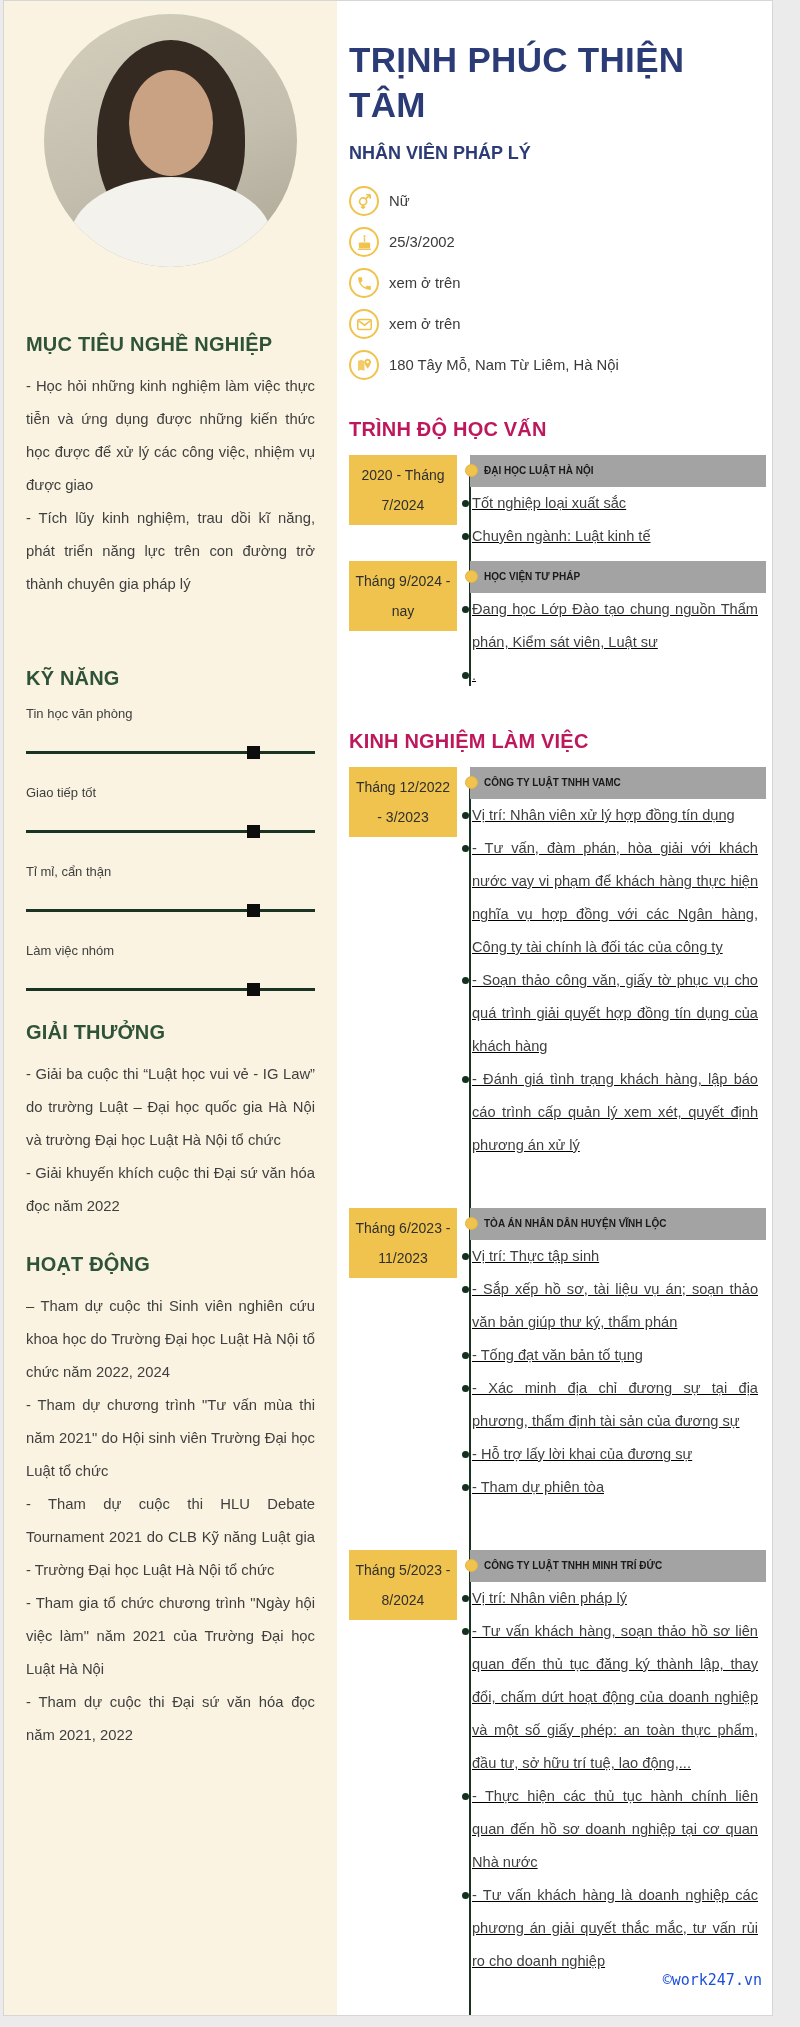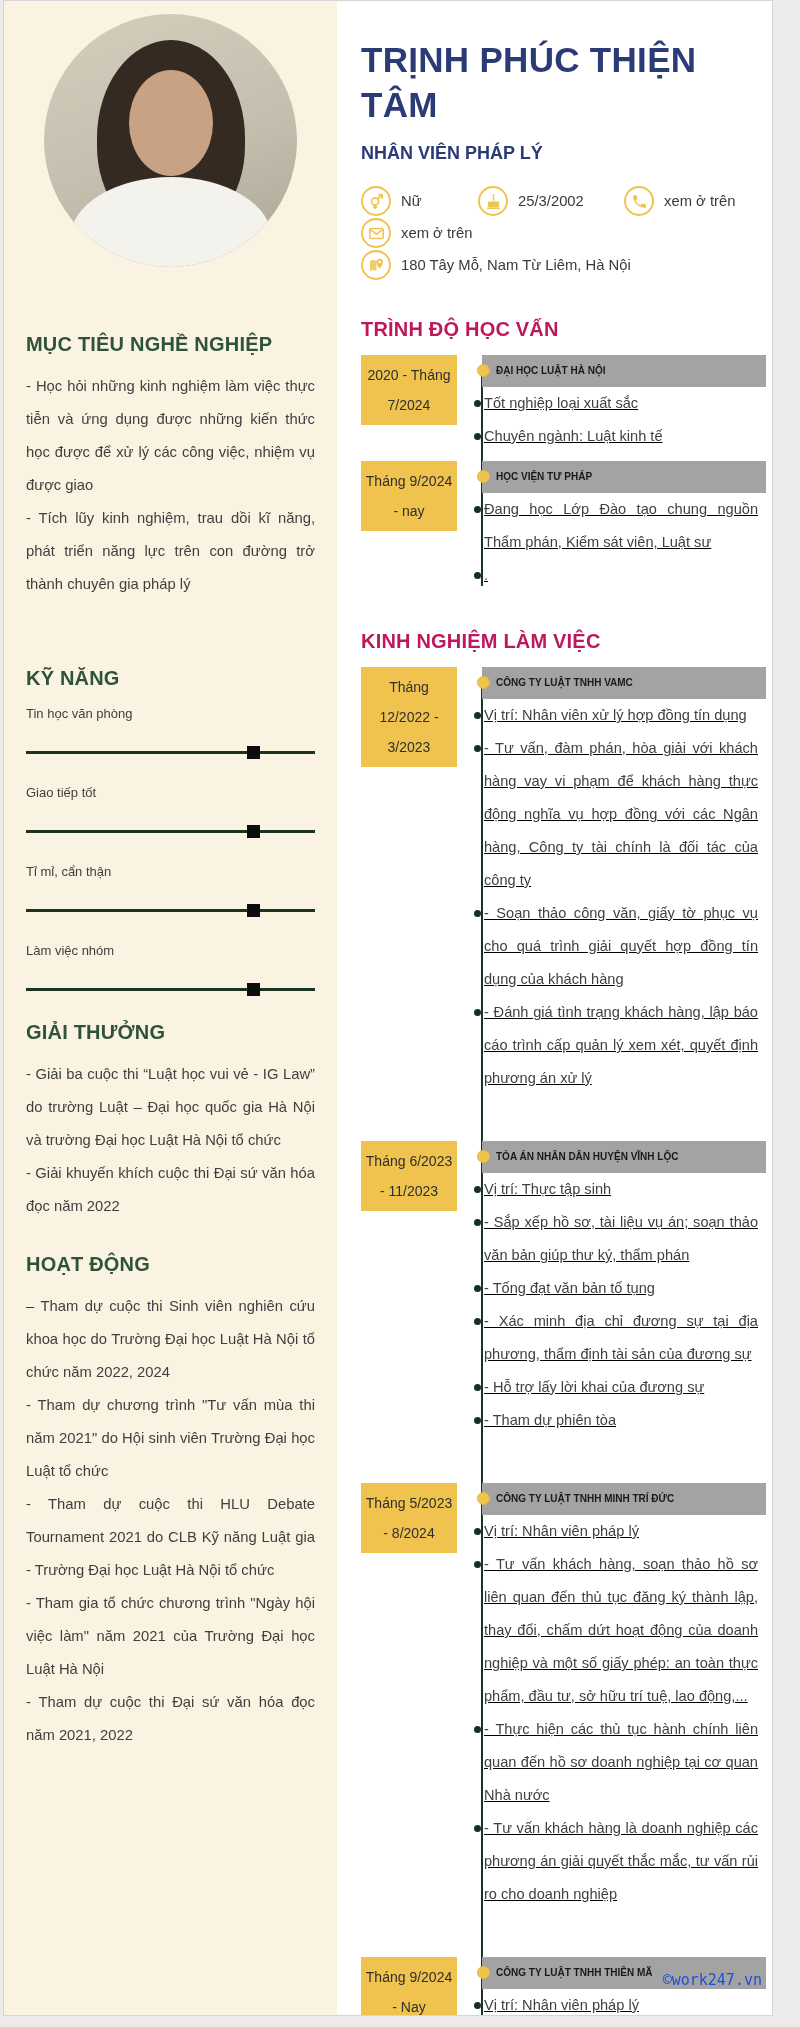--- a/index.html
+++ b/index.html
@@ -35,28 +35,28 @@
   .side-par, .side-item{
     font-size:14.8px;line-height:33px;color:#3f3f3f;text-align:justify;
     margin:0;
   }
   
   .skill{margin-bottom:29px;}
   .skill-label{font-size:13px;color:#3f3f3f;line-height:20px;}
   .skill-bar{position:relative;height:3px;background:#1b3322;margin-top:27px;}
   .skill-marker{position:absolute;top:-5px;width:13px;height:13px;background:#0d0d0d;}
   
-  main{flex:1;padding:28px 6px 0 24px;box-sizing:border-box;position:relative;}
+  main{flex:1;padding:28px 6px 0 12px;box-sizing:border-box;position:relative;}
   h1{
     color:#2B3B76;font-size:35px;line-height:45px;font-weight:bold;
     margin:8px 0 16px 0;letter-spacing:.3px;
   }
   .job-title{color:#2B3B76;font-size:18px;font-weight:bold;margin:0 0 22px 0;}
   
-  #contacts{display:flex;flex-wrap:wrap;row-gap:2px;}
+  #contacts{display:flex;flex-wrap:wrap;row-gap:11px;flex-direction:column;}
   .contact{display:flex;align-items:center;gap:10px;}
   .contact.c0{width:117px;}
   .contact.c1{width:146px;}
   .contact.c2{flex:1;}
   .contact.c3,.contact.c4{width:100%;}
   .cicon{
     width:30px;height:30px;min-width:30px;border-radius:50%;
     border:2.5px solid #EFC34D;box-sizing:border-box;
     display:flex;align-items:center;justify-content:center;
   }
@@ -67,21 +67,21 @@
   .entries{position:relative;}
   .entries::before{
     content:"";position:absolute;left:120px;top:13px;bottom:6px;width:2px;background:#1b3322;
   }
   .entries.extend{padding-bottom:58px;}
   .entries.extend::before{bottom:0;}
   .entry{position:relative;margin-bottom:8px;}
   .entries.exp .entry{margin-bottom:46px;}
   .entries.exp .entry:last-child{margin-bottom:0;}
   .entry-date{
-    position:absolute;left:0;top:0;width:96px;box-sizing:border-box;
+    position:absolute;left:0;top:0;width:108px;box-sizing:border-box;
     background:#EFC34D;color:#2f2f2f;text-align:center;
     font-size:14px;line-height:30px;padding:5px 3px;
   }
   .entry-body{margin-left:121px;}
   .org{
     position:relative;background:#a3a3a3;color:#191919;
     font-weight:bold;font-size:10px;line-height:22px;
     padding:5px 8px 5px 14px;
   }
   .org-dot{
@@ -254,21 +254,21 @@
       </div>
 
     <h2 class="main-h2">KINH NGHIỆM LÀM VIỆC</h2>
     <div id="exp-entries" class="entries exp extend">
         <div class="entry">
           <div class="entry-date">Tháng 12/2022 - 3/2023</div>
           <div class="entry-body">
             <div class="org"><span class="org-dot"></span><span>CÔNG TY LUẬT TNHH VAMC</span></div>
             <div class="bullets">
               <div class="bullet"><span class="b-dot"></span><span>Vị trí: Nhân viên xử lý hợp đồng tín dụng</span></div>
-              <div class="bullet"><span class="b-dot"></span><span>- Tư vấn, đàm phán, hòa giải với khách hàng vay vi phạm để khách hàng thực động nghĩa vụ hợp đồng với các Ngân hàng, Công ty tài chính là đối tác của công ty</span></div>
+              <div class="bullet"><span class="b-dot"></span><span>- Tư vấn, đàm phán, hòa giải với khách nước vay vi phạm để khách hàng thực hiện nghĩa vụ hợp đồng với các Ngân hàng, Công ty tài chính là đối tác của công ty</span></div>
               <div class="bullet"><span class="b-dot"></span><span>- Soạn thảo công văn, giấy tờ phục vụ cho quá trình giải quyết hợp đồng tín dụng của khách hàng</span></div>
               <div class="bullet"><span class="b-dot"></span><span>- Đánh giá tình trạng khách hàng, lập báo cáo trình cấp quản lý xem xét, quyết định phương án xử lý</span></div>
             </div>
           </div>
         </div>
         <div class="entry">
           <div class="entry-date">Tháng 6/2023 - 11/2023</div>
           <div class="entry-body">
             <div class="org"><span class="org-dot"></span><span>TÒA ÁN NHÂN DÂN HUYỆN VĨNH LỘC</span></div>
             <div class="bullets">

